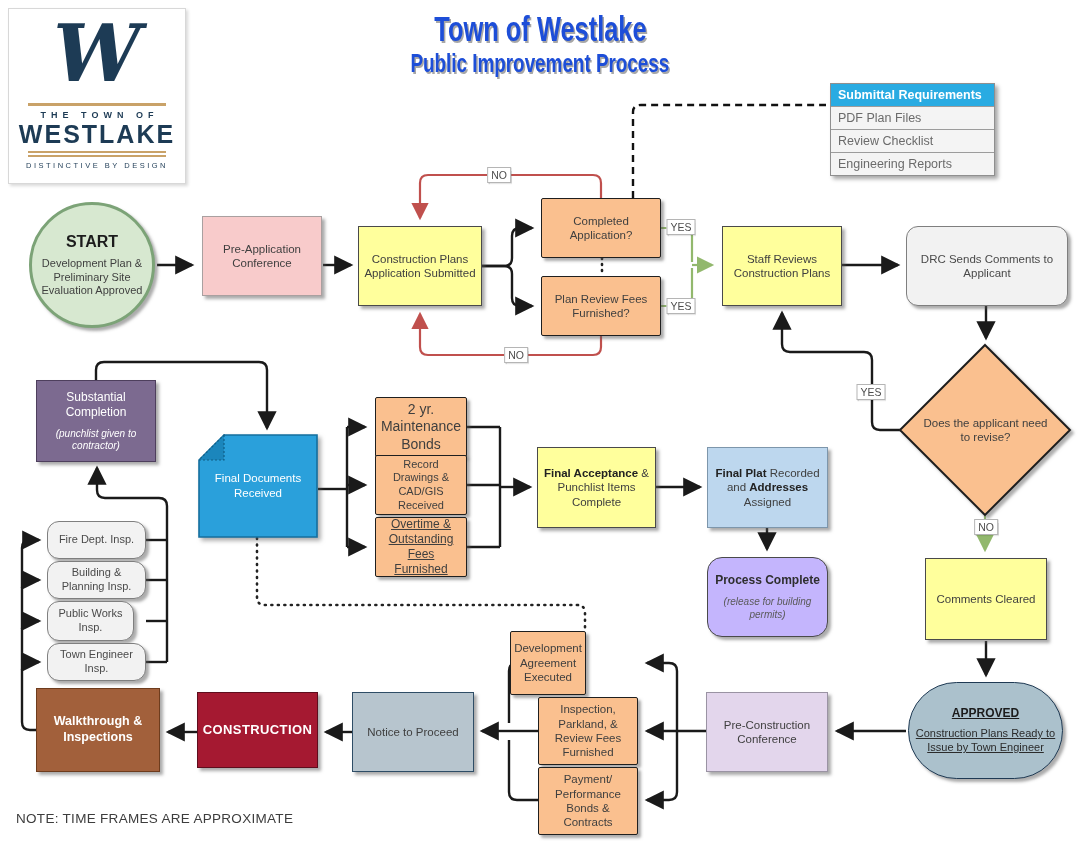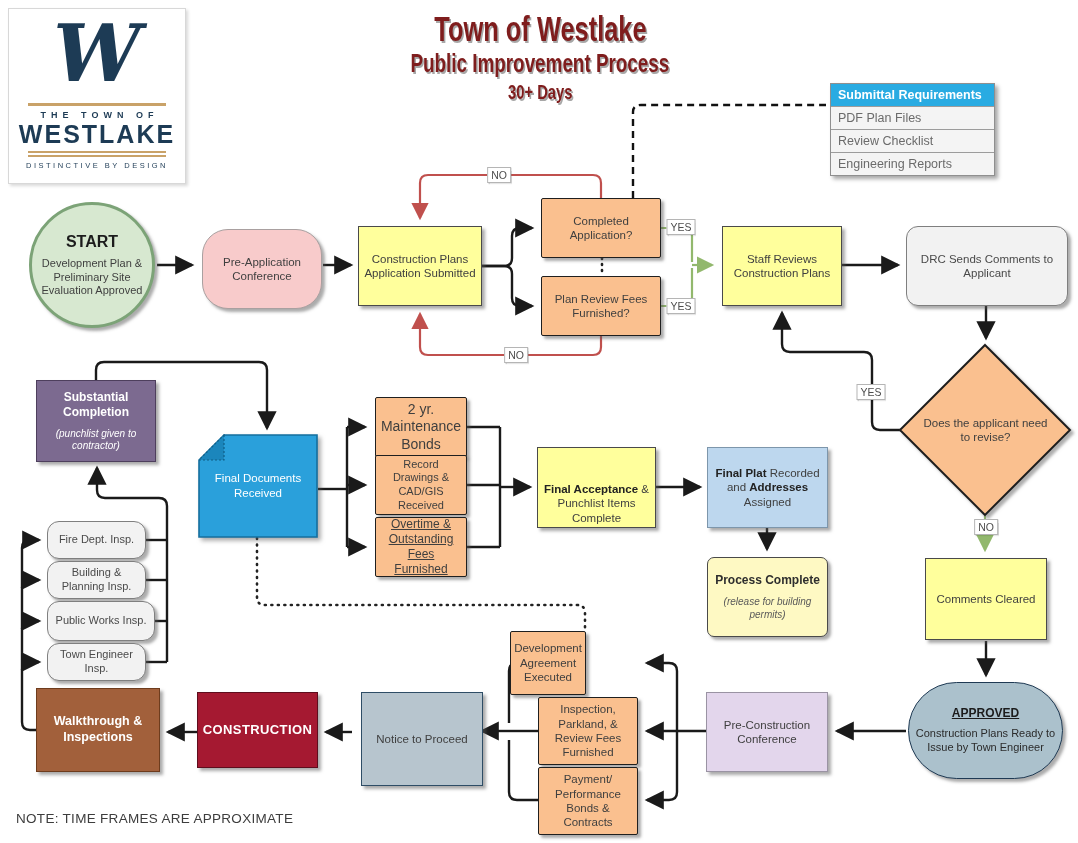--- a/index.html
+++ b/index.html
@@ -13,30 +13,30 @@
   .yellow{background:#FFFF9C;border:1.6px solid #4a4a4a;}
   .orange{background:#FAC08F;border:1.6px solid #1f1f1f;border-radius:2px;}
   .pink{background:#F8CBCB;border:1.4px solid #a9a0a0;}
   .graybox{background:#F2F2F2;border:1.6px solid #7f7f7f;border-radius:12px;color:#4a4a4a;}
   .lightblue{background:#BDD7EE;border:1.4px solid #7d96ab;}
   .lavender{background:#E3D6EC;border:1.4px solid #9a93a3;}
   .steel{background:#B7C5CE;border:1.6px solid #2E4D66;}
   .darkred{background:#A51931;border:1.6px solid #5e0d1d;color:#fff;font-weight:bold;font-size:13px;letter-spacing:.4px;}
   .brown{background:#A2603B;border:1.6px solid #6e3c1d;color:#fff;font-weight:bold;font-size:12.5px;}
   .purple{background:#7C6A90;border:1.8px solid #4e3f5d;color:#fff;}
-  .beige{background:#fef9c3;border:1.6px solid #4a4a4a;border-radius:7px;}
+  .beige{background:#c4b5fd;border:1.6px solid #4a4a4a;border-radius:15px;}
   .stadium{background:#ABC1CC;border:1.8px solid #1f3a54;border-radius:50px;color:#2b2b2b;}
   .circle{background:#D7E8D0;border:3px solid #7CA377;border-radius:50%;}
   .small-note{font-style:italic;font-size:10px;margin-top:8px;}
   .node b{color:#222;}
   .edge-label{position:absolute;z-index:3;transform:translate(-50%,-50%);
       background:#fff;border:1px solid #b5b5b5;color:#4d4d4d;font-size:10.5px;
       padding:0 3px;line-height:14px;box-shadow:1px 1px 1px rgba(0,0,0,.2);}
   
-  .title{position:absolute;left:290px;top:12px;width:500px;text-align:center;z-index:2;color:#7f1d1d;}
+  .title{position:absolute;left:290px;top:12px;width:500px;text-align:center;z-index:2;color:#1d4ed8;}
   .title .t1,.title .t2,.title .t3{display:inline-block;font-weight:bold;
       transform:scale(.82,1.12);transform-origin:center;
       text-shadow:1.8px 1.8px 0 rgba(60,60,60,.45);}
   .title .t1{font-size:31px;}
   .title .t2{font-size:23px;margin-top:2px;}
   .title .t3{font-size:18px;margin-top:6px;}
   .title div{line-height:1.15;}
   
   .logo{position:absolute;left:8px;top:8px;width:176px;height:174px;background:#fff;z-index:2;
         border:1px solid #d8d8d8;box-shadow:2px 2px 3px rgba(0,0,0,.15);
@@ -159,91 +159,90 @@
     <div class="town">THE TOWN OF</div>
     <div class="name">WESTLAKE</div>
     <div class="bar2"></div>
     <div class="bar2"></div>
     <div class="tag">DISTINCTIVE BY DESIGN</div>
   </div>
 
   <div class="title">
     <div><span class="t1">Town of Westlake</span></div>
     <div><span class="t2">Public Improvement Process</span></div>
-    <div><span class="t3">30+ Days</span></div>
   </div>
 
   <div class="reqtable">
     <div class="hdr">Submittal Requirements</div>
     <div class="row">PDF Plan Files</div>
     <div class="row">Review Checklist</div>
     <div class="row">Engineering Reports</div>
   </div>
 
   <div class="node circle shadow" style="left:29px;top:202px;width:126px;height:126px;padding:8px;">
     <div class="start-title">START</div>
     <div style="font-size:11px;">Development Plan &amp; Preliminary Site Evaluation Approved</div>
   </div>
 
-  <div class="node pink shadow" style="left:202px;top:229px;width:120px;height:80px;border-radius:26px;">Pre-Application Conference</div>
+  <div class="node pink shadow" style="left:202px;top:216px;width:120px;height:80px;">Pre-Application Conference</div>
 
   <div class="node yellow shadow" style="left:358px;top:226px;width:124px;height:80px;">Construction Plans Application Submitted</div>
 
   <div class="node orange shadow" style="left:541px;top:198px;width:120px;height:60px;">Completed Application?</div>
 
   <div class="node orange shadow" style="left:541px;top:276px;width:120px;height:60px;">Plan Review Fees Furnished?</div>
 
   <div class="node yellow shadow" style="left:722px;top:226px;width:120px;height:80px;">Staff Reviews Construction Plans</div>
 
   <div class="node graybox shadow" style="left:906px;top:226px;width:162px;height:80px;">DRC Sends Comments to Applicant</div>
 
   <div class="node" style="left:918px;top:400px;width:135px;height:60px;background:none;">Does the applicant need to revise?</div>
 
   <div class="node yellow shadow" style="left:925px;top:558px;width:122px;height:82px;">Comments Cleared</div>
 
   <div class="node stadium shadow" style="left:908px;top:682px;width:155px;height:97px;">
     <div style="font-weight:bold;text-decoration:underline;font-size:12px;margin-bottom:6px;color:#1c1c1c;">APPROVED</div>
-    <div style="font-size:11px;">Construction Plans Ready to Issue by Town Engineer</div>
+    <div style="font-size:11px;text-decoration:underline;">Construction Plans Ready to Issue by Town Engineer</div>
   </div>
 
   <div class="node lavender shadow" style="left:706px;top:692px;width:122px;height:80px;">Pre-Construction Conference</div>
 
   <div class="node orange shadow" style="left:510px;top:631px;width:76px;height:64px;">Development Agreement Executed</div>
   <div class="node orange shadow" style="left:538px;top:697px;width:100px;height:68px;">Inspection, Parkland, &amp; Review Fees Furnished</div>
   <div class="node orange shadow" style="left:538px;top:767px;width:100px;height:68px;">Payment/ Performance Bonds &amp; Contracts</div>
 
-  <div class="node steel shadow" style="left:352px;top:692px;width:122px;height:94px;margin-left:9px;">Notice to Proceed</div>
+  <div class="node steel shadow" style="left:352px;top:692px;width:122px;height:80px;">Notice to Proceed</div>
 
   <div class="node darkred shadow" style="left:197px;top:692px;width:121px;height:76px;">CONSTRUCTION</div>
 
   <div class="node brown shadow" style="left:36px;top:688px;width:124px;height:84px;">Walkthrough &amp; Inspections</div>
 
   <div class="node graybox shadow" style="left:47px;top:521px;width:99px;height:38px;font-size:11px;">Fire Dept. Insp.</div>
   <div class="node graybox shadow" style="left:47px;top:561px;width:99px;height:38px;font-size:11px;">Building &amp; Planning Insp.</div>
-  <div class="node graybox shadow" style="left:47px;top:601px;width:108px;height:40px;font-size:11px;">Public Works Insp.</div>
+  <div class="node graybox shadow" style="left:47px;top:601px;width:87px;height:40px;font-size:11px;">Public Works Insp.</div>
   <div class="node graybox shadow" style="left:47px;top:643px;width:99px;height:38px;font-size:11px;">Town Engineer Insp.</div>
 
   <div class="node purple shadow" style="left:36px;top:380px;width:120px;height:82px;">
-    <div style="font-weight:bold;font-size:12px;">Substantial Completion</div>
+    <div style="font-weight:normal;font-size:12px;">Substantial Completion</div>
     <div class="small-note">(punchlist given to contractor)</div>
   </div>
 
   <div class="docwrap">
     <svg width="120" height="104" viewBox="0 0 120 104">
       <polygon points="26,1 119,1 119,103 1,103 1,26" fill="#2AA0DB" stroke="#156F9E" stroke-width="1.6"></polygon>
       <polygon points="26,1 26,26 1,26" fill="#1B86BC" stroke="#0F5E87" stroke-width="1.2" stroke-dasharray="2 2"></polygon>
     </svg>
     <div class="doctext">Final Documents Received</div>
   </div>
 
   <div class="node orange shadow" style="left:375px;top:397px;width:92px;height:60px;font-size:14px;">2 yr. Maintenance Bonds</div>
   <div class="node orange shadow" style="left:375px;top:455px;width:92px;height:60px;font-size:11px;">Record Drawings &amp; CAD/GIS Received</div>
   <div class="node orange shadow" style="left:375px;top:517px;width:92px;height:60px;font-size:12px;text-decoration:underline;">Overtime &amp; Outstanding Fees Furnished</div>
 
-  <div class="node yellow shadow" style="left:537px;top:447px;width:119px;height:81px;display:block;padding-top:34px;">
+  <div class="node yellow shadow" style="left:537px;top:447px;width:119px;height:81px;display:block;padding-top:18px;">
     <b>Final Acceptance</b><span> &amp; Punchlist Items Complete</span>
   </div>
 
   <div class="node lightblue shadow" style="left:707px;top:447px;width:121px;height:81px;display:block;padding-top:18px;">
     <b>Final Plat</b><span> Recorded and </span><b>Addresses</b><span> Assigned</span>
   </div>
 
   <div class="node beige shadow" style="left:707px;top:557px;width:121px;height:80px;">
     <div style="font-weight:bold;font-size:12px;color:#2e2e2e;">Process Complete</div>
     <div class="small-note" style="color:#5a5a5a;">(release for building permits)</div>

